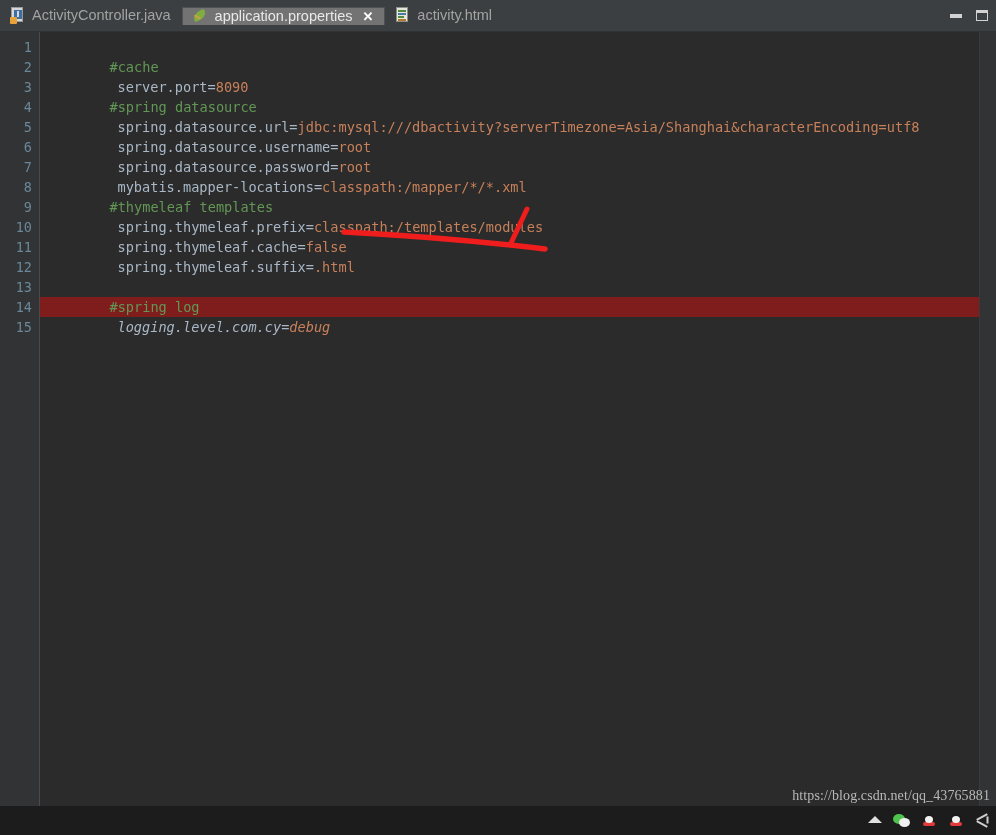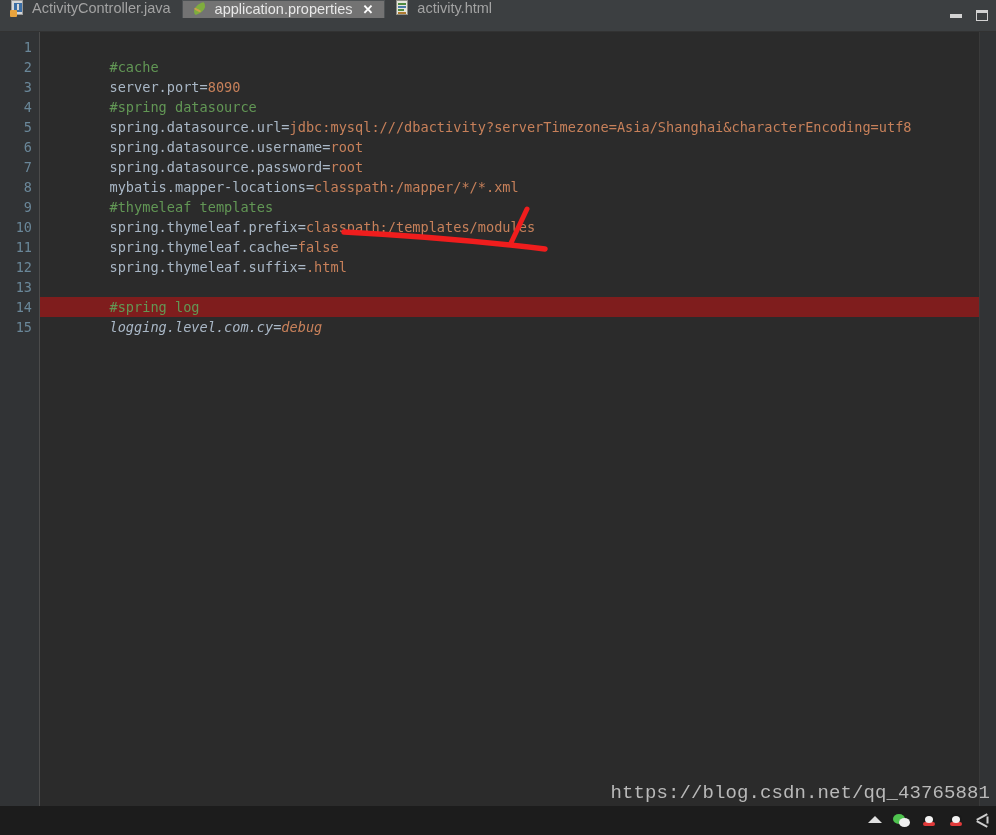--- a/index.html
+++ b/index.html
@@ -24,21 +24,21 @@
     background: #2b2b2b;
     overflow: hidden;
   }
 
   
   .tab-bar {
     position: relative;
     height: 31px;
     background: #3c3f41;
     display: flex;
-    align-items: flex-start;
+    align-items: center;
     border-bottom: 1px solid #323232;
   }
   .tab {
     display: flex;
     align-items: center;
     gap: 7px;
     padding: 0 11px 0 10px;
     font-family: "Liberation Sans", sans-serif;
     font-size: 14.5px;
     color: #a3a3a3;
@@ -170,21 +170,21 @@
     white-space: pre;
     padding-left: 4px;
     color: #a9b7c6;
     box-sizing: border-box;
   }
   .cline.current {
     background: #7f1d1d;
     font-style: italic;
   }
   .tok-comment { color: #629755; }
-  .tok-key     { color: #a9b7c6; }
+  .tok-key     { color: #a9b7c6; margin-left: 8px; }
   .tok-eq      { color: #a9b7c6; }
   .tok-val     { color: #c7805a; }
 
   
   .right-gutter {
     position: absolute;
     right: 0; top: 0; bottom: 0;
     width: 16px;
     background: #313335;
     border-left: 1px solid #3a3a3a;
@@ -203,22 +203,22 @@
     left: 0; top: 0;
     width: 996px; height: 806px;
     pointer-events: none;
   }
 
   
   .watermark {
     position: absolute;
     right: 6px;
     bottom: 2px;
-    font-family: Liberation Mono, monospace;
-    font-size: 19px;
+    font-family: Liberation Serif, serif;
+    font-size: 14px;
     color: #b9b9b9;
     letter-spacing: 0.1px;
     white-space: nowrap;
   }
 
   
   .taskbar {
     position: absolute;
     left: 0; top: 806px;
     width: 996px; height: 29px;

